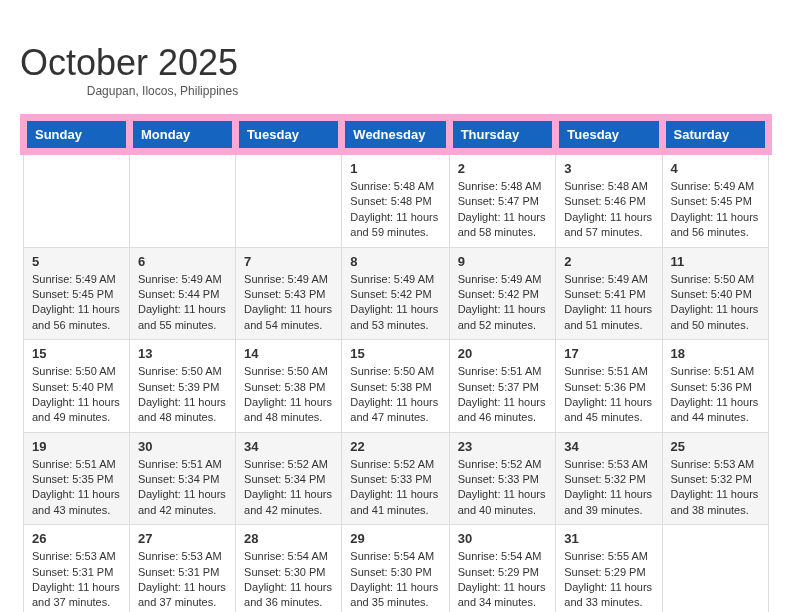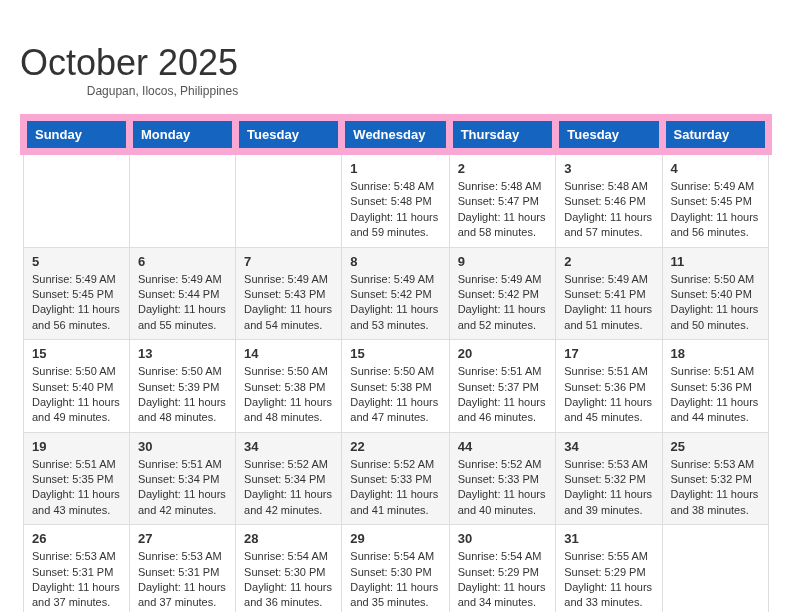--- a/index.html
+++ b/index.html
@@ -261,21 +261,21 @@
 and 42 minutes.</div>
         </td>
         <td>
           <span class="day-num">22</span>
           <div class="day-info" style="white-space: pre-line;">Sunrise: 5:52 AM
 Sunset: 5:33 PM
 Daylight: 11 hours
 and 41 minutes.</div>
         </td>
         <td>
-          <span class="day-num">44</span>
+          <span class="day-num">23</span>
           <div class="day-info" style="white-space: pre-line;">Sunrise: 5:52 AM
 Sunset: 5:33 PM
 Daylight: 11 hours
 and 40 minutes.</div>
         </td>
         <td>
           <span class="day-num">34</span>
           <div class="day-info" style="white-space: pre-line;">Sunrise: 5:53 AM
 Sunset: 5:32 PM
 Daylight: 11 hours

